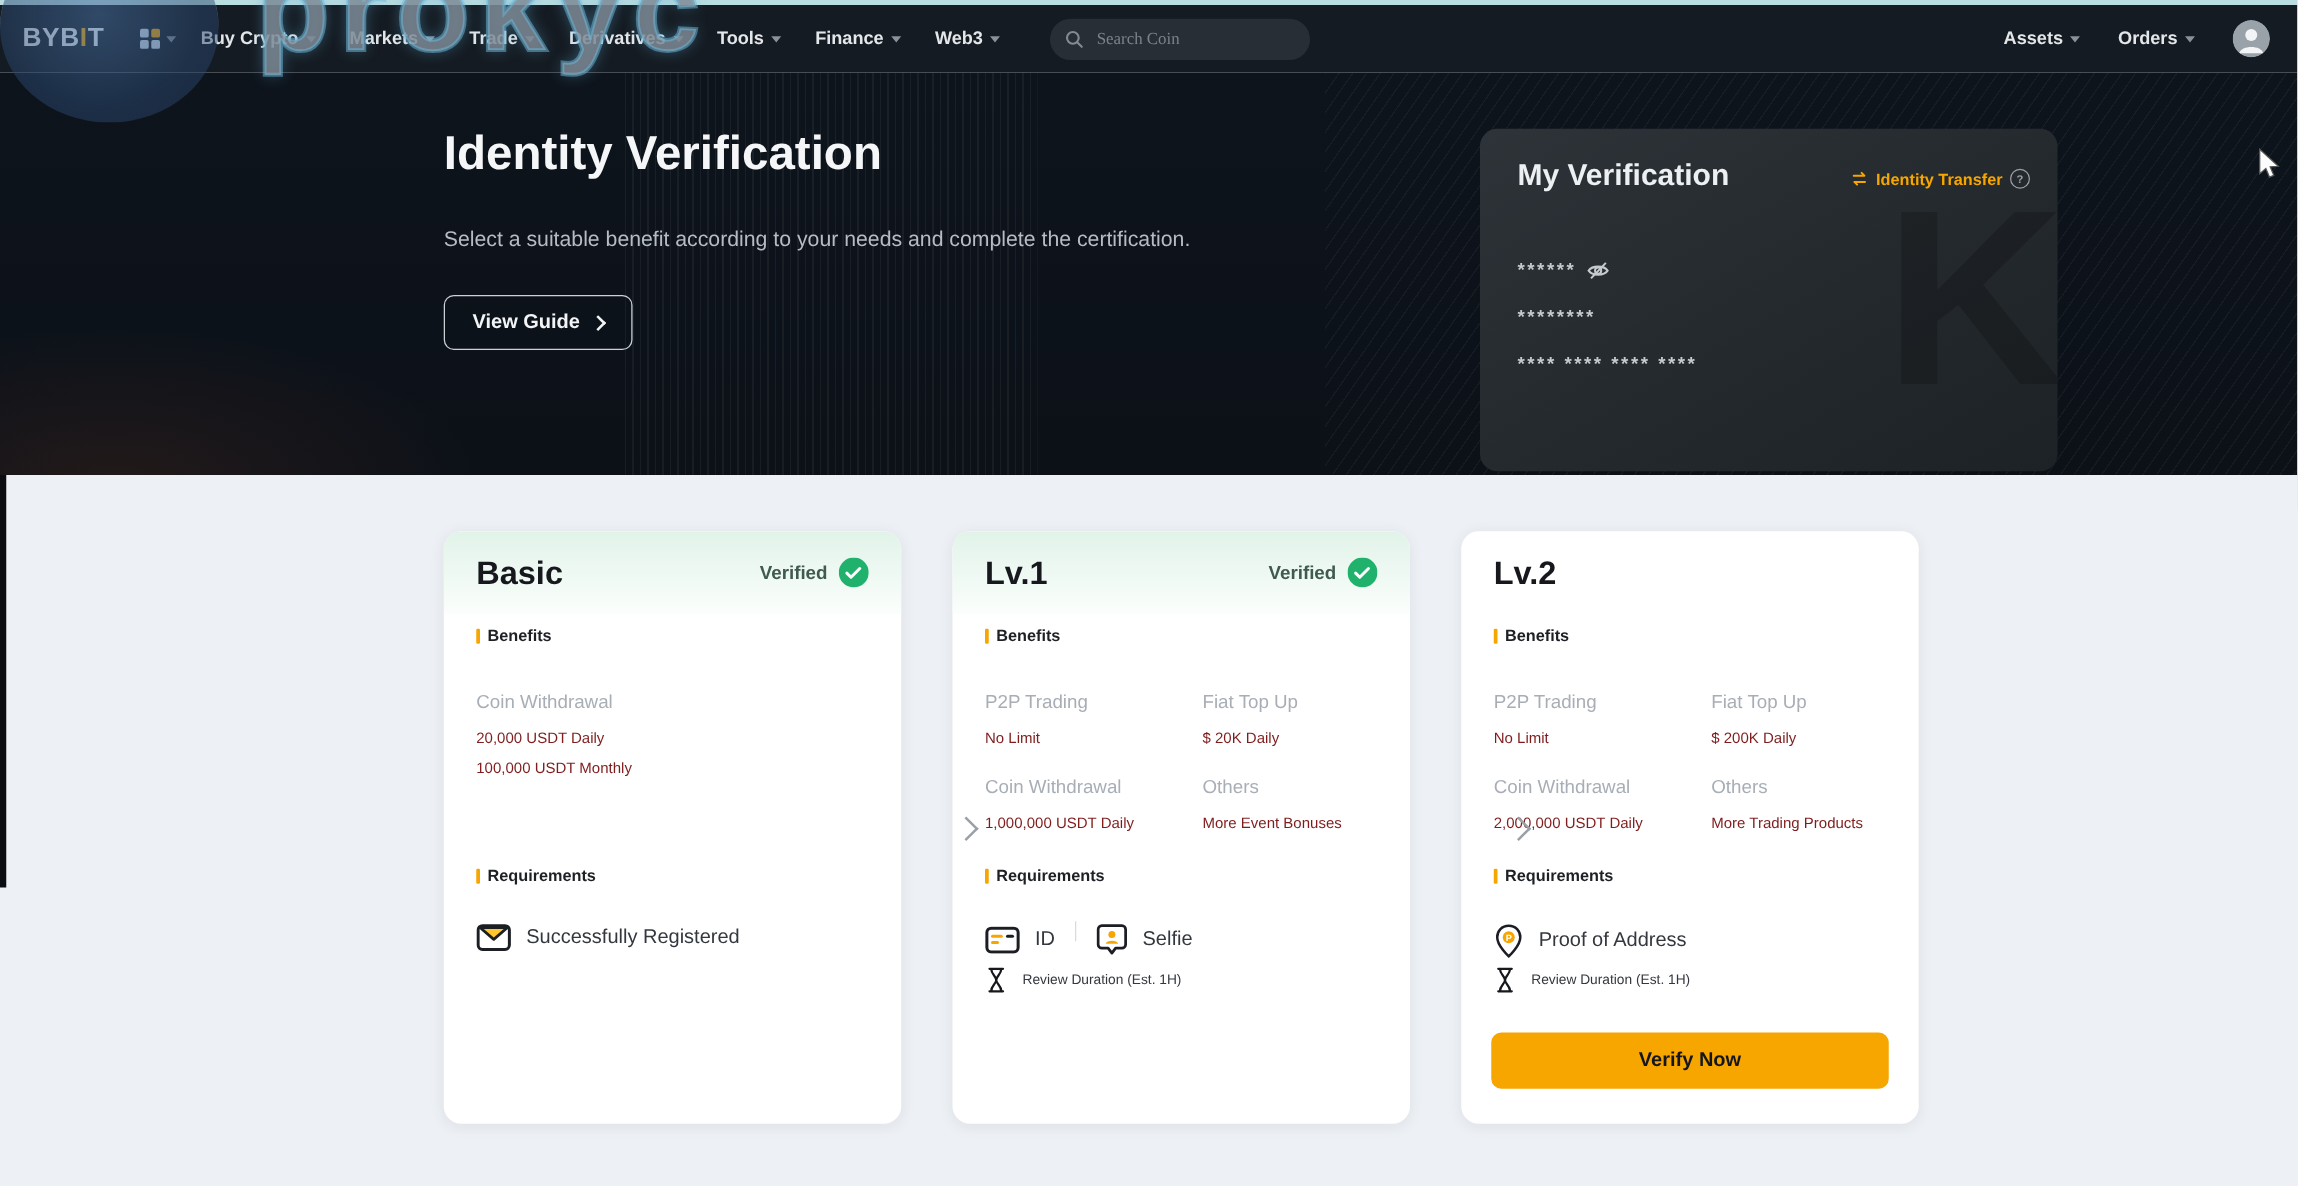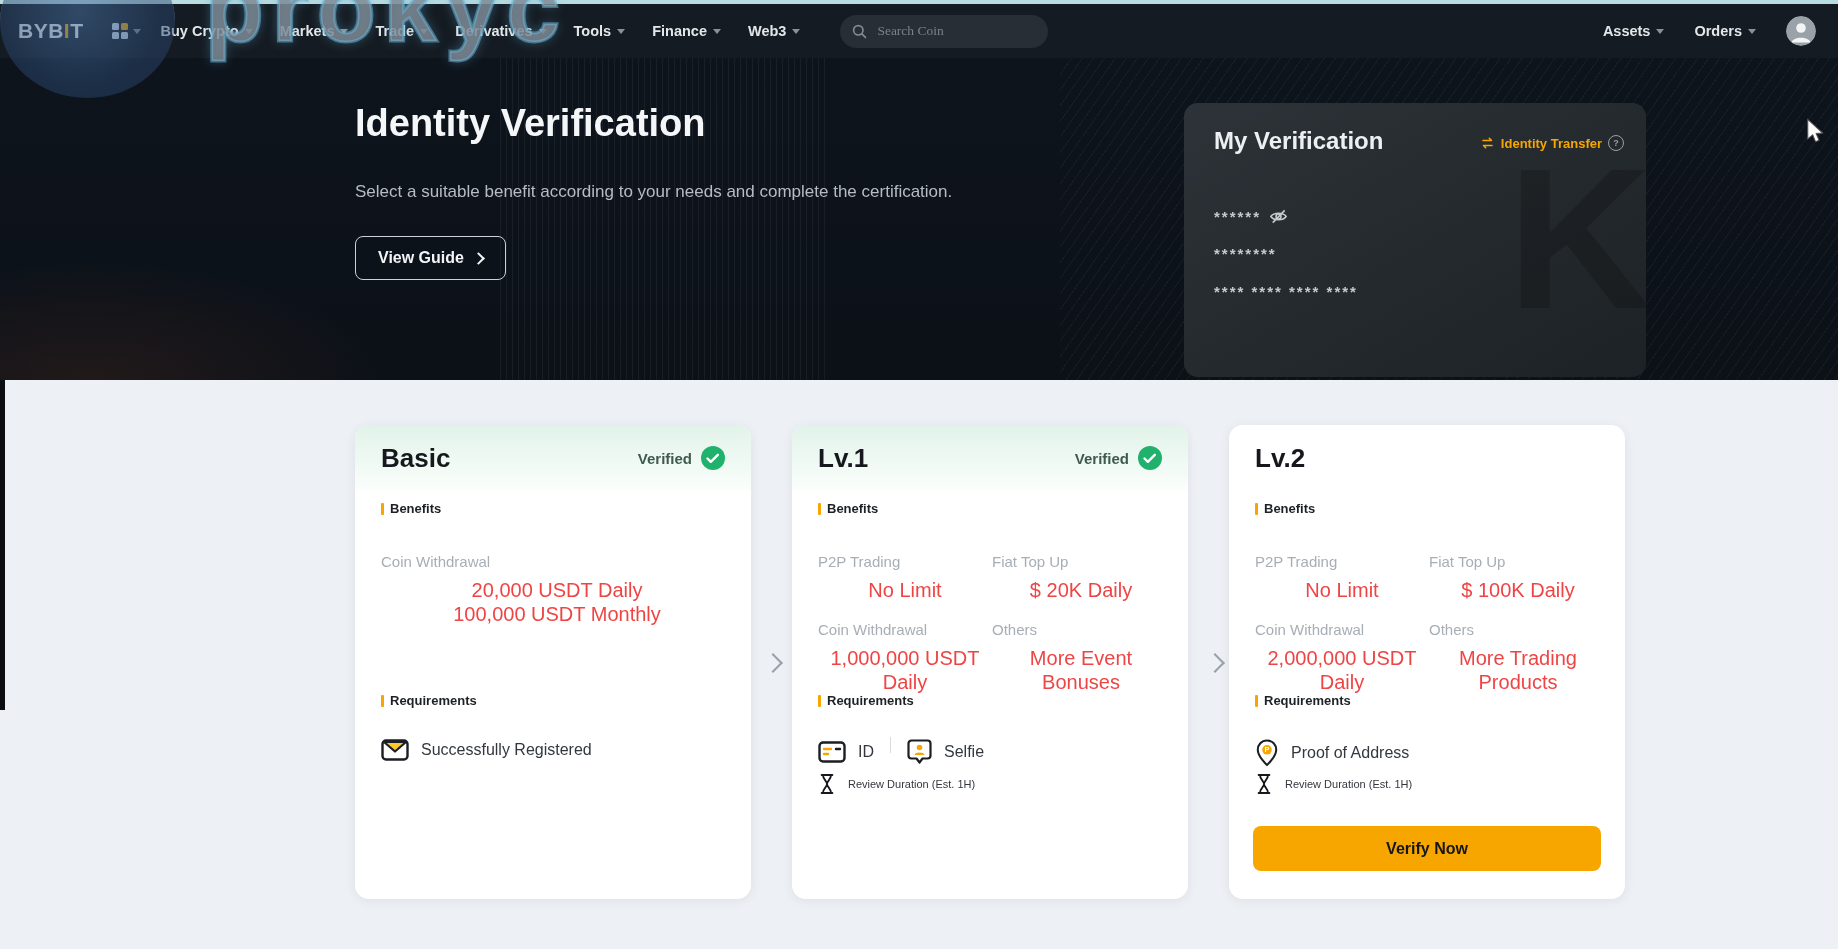--- a/index.html
+++ b/index.html
@@ -53,34 +53,34 @@
   .help-circle{width:14px;height:14px;border-radius:50%;border:1.2px solid #9aa0a5;color:#9aa0a5;
         font-size:9px;display:flex;align-items:center;justify-content:center;}
   .mv-row{position:absolute;left:30px;display:flex;align-items:center;gap:8px;
         color:#c6cacd;font-size:15px;font-weight:700;letter-spacing:2px;}
   .mv-row.r1{top:104px;}  .mv-row.r2{top:142px;}  .mv-row.r3{top:180px;}
 
   
   .main{position:absolute;top:380px;left:0;width:100%;height:569px;background:#edf0f4;}
   .left-edge{position:absolute;left:0;top:380px;width:5px;height:330px;background:#0b0d10;}
   .cards{position:absolute;left:355px;top:425px;display:flex;gap:41px;}
-  .card{position:relative;width:396px;height:474px;background:#fff;border-radius:14px;
+  .card{position:relative;width:366px;height:474px;background:#fff;border-radius:14px;
         box-shadow:0 2px 12px rgba(35,45,65,.07);overflow:hidden;}
   .card-header{height:66px;display:flex;align-items:center;justify-content:space-between;padding:0 26px;}
   .card-header.green{background:linear-gradient(180deg,#e1f3e9 0%,#fbfefc 100%);}
   .card-title{font-size:26px;font-weight:700;color:#16181d;margin:0;}
   .verified{display:flex;align-items:center;gap:9px;font-size:15px;font-weight:600;color:#3f5a4e;}
   .sec-label{position:absolute;left:26px;display:flex;align-items:center;gap:6px;
         font-size:13px;font-weight:700;color:#1d2025;}
   .sec-label::before{content:"";width:3px;height:12px;background:#f7a600;border-radius:1px;}
   .sec-benefits{top:76px;} .sec-reqs{top:268px;}
   .bgrid{position:absolute;left:26px;top:128px;width:352px;display:grid;
         grid-template-columns:174px 1fr;row-gap:19px;}
   .b-label{font-size:15px;color:#a8aeb6;margin:0 0 8px 0;}
-  .b-value{font-size:20px;color:#ef4444;margin:0;line-height:24px;text-align:center;}
+  .b-value{font-size:12px;color:#7f1d1d;margin:0;line-height:24px;}
   .req-row{position:absolute;left:26px;top:300px;display:flex;align-items:center;}
   .req-item{display:flex;align-items:center;gap:12px;font-size:16px;color:#33383e;margin-top:14px;}
   .req-div{width:1px;height:16px;background:#d8dbe0;margin:0 16px;}
   .review-row{position:absolute;left:26px;top:348px;display:flex;align-items:center;gap:12px;
         font-size:11px;color:#33383e;}
   .verify-btn{position:absolute;left:24px;right:24px;top:401px;height:45px;border:none;border-radius:8px;
         background:#f7a600;color:#151619;font-size:16px;font-weight:700;cursor:pointer;font-family:"Liberation Sans",sans-serif;}
   .card-chev{position:absolute;width:12px;height:12px;border-top:2px solid #9aa0a8;border-right:2px solid #9aa0a8;
         transform:rotate(45deg);top:656px;}
   .chev1{left:766px;} .chev2{left:1208px;}
@@ -246,21 +246,21 @@
       <div class="sec-label sec-benefits">
           <span>Benefits</span>
         </div>
       <div class="bgrid">
         <div>
           <p class="b-label">P2P Trading</p>
           <p class="b-value">No Limit</p>
         </div>
         <div>
           <p class="b-label">Fiat Top Up</p>
-          <p class="b-value">$ 100K Daily</p>
+          <p class="b-value">$ 200K Daily</p>
         </div>
         <div>
           <p class="b-label">Coin Withdrawal</p>
           <p class="b-value">2,000,000 USDT Daily</p>
         </div>
         <div>
           <p class="b-label">Others</p>
           <p class="b-value">More Trading Products</p>
         </div>
       </div>

